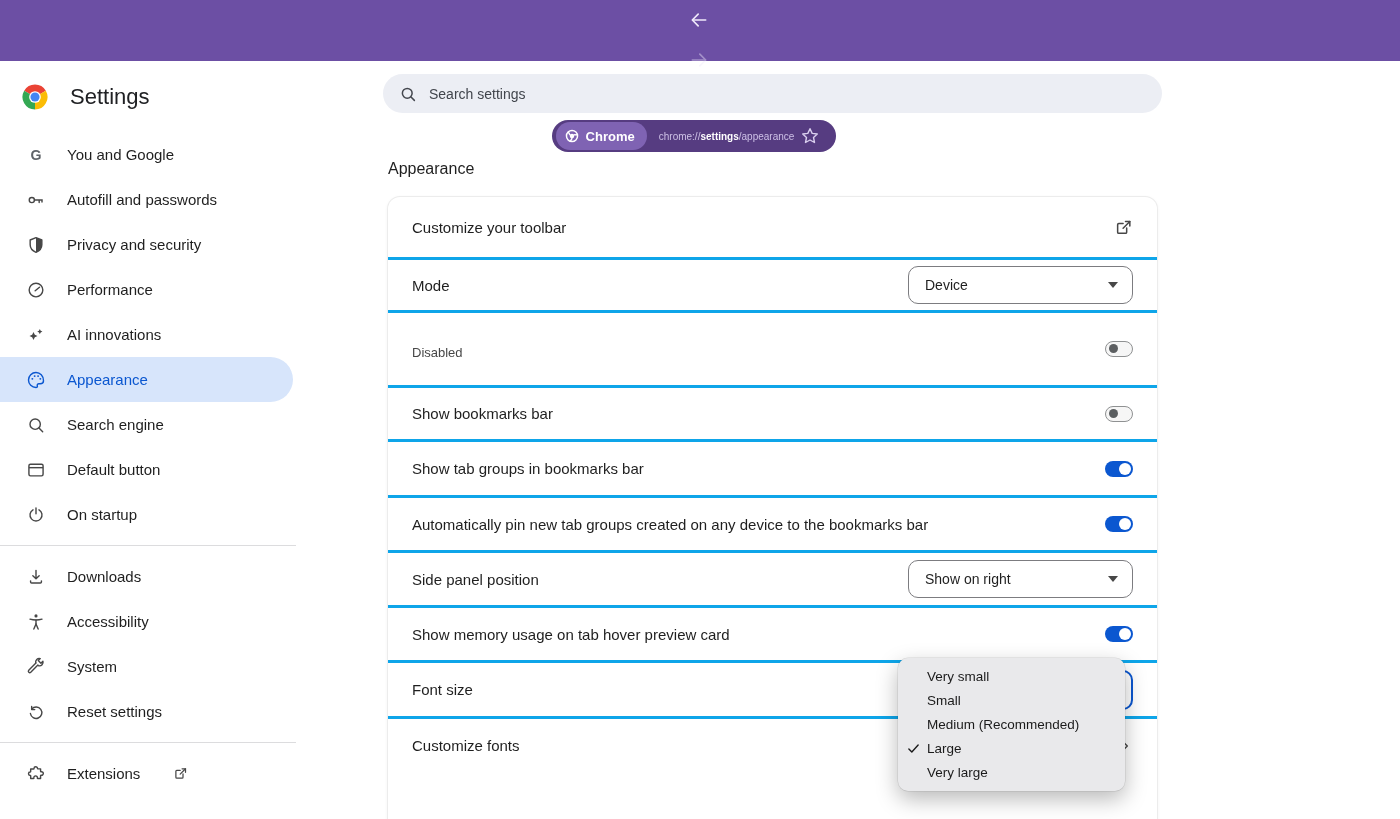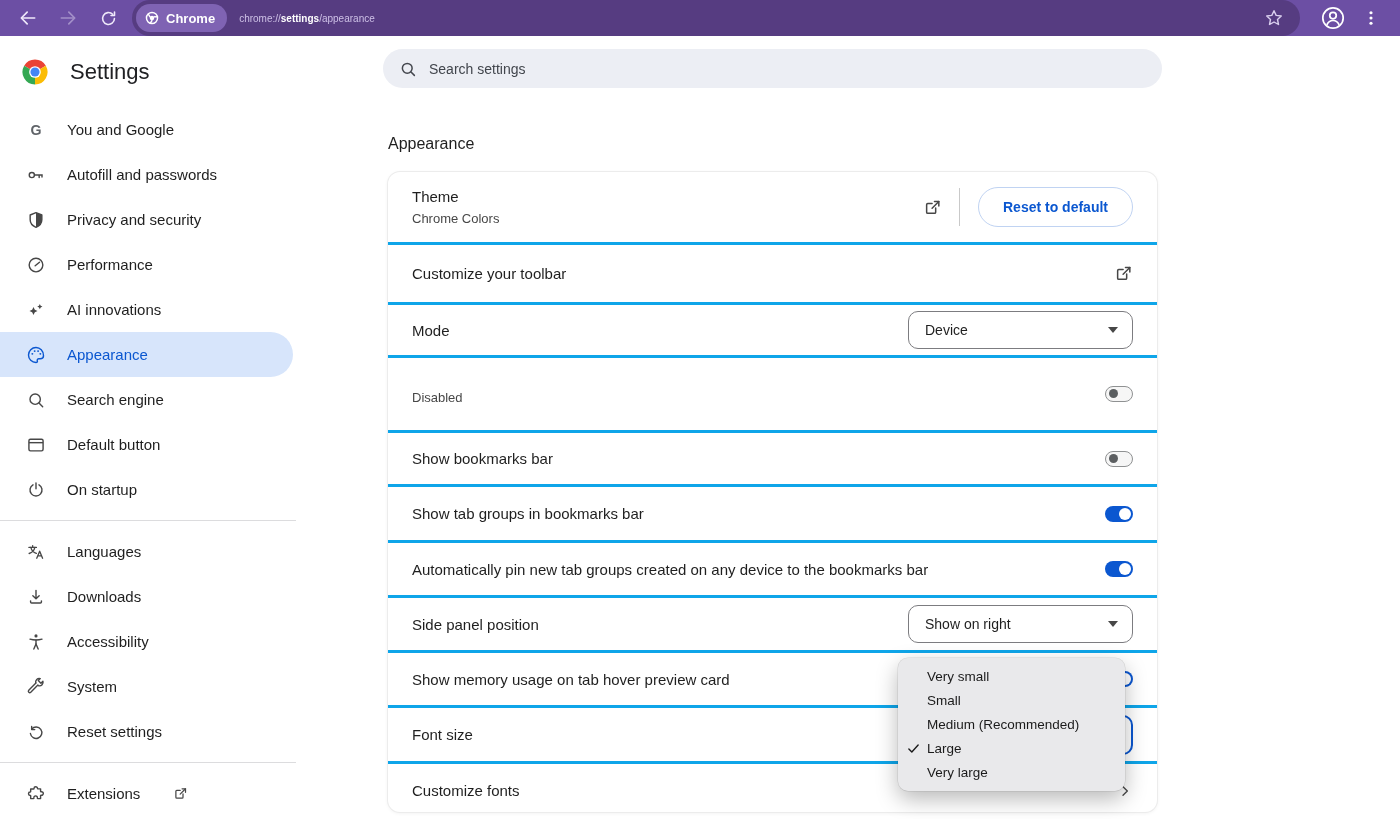--- a/index.html
+++ b/index.html
@@ -1,20 +1,20 @@
 <!DOCTYPE html>
 <html><head>
 <meta charset="utf-8">
 <style>
   * { margin:0; padding:0; box-sizing:border-box; }
   html,body { width:1400px; height:819px; overflow:hidden; background:#fff;
               font-family:"Liberation Sans", sans-serif; position:relative; }
 
   
-  .topbar { height:36px; background:#6c4fa4; display:flex; align-items:center; padding:0 10px 0 8px; }
+  .topbar { height:61px; background:#6c4fa4; display:flex; align-items:center; padding:0 10px 0 8px;flex-direction:column; }
   .nav-btn { width:40px; height:40px; border-radius:50%; display:grid; place-items:center; flex:none; cursor:pointer; }
   .omnibox { flex:1; height:36px; margin:0 14px 0 4px; background:#563c81; border-radius:18px;
              display:flex; align-items:center; padding:0 10px 0 4px; min-width:0; cursor:text; }
   .chip { height:28px; background:#7f63b3; border-radius:14px; display:flex; align-items:center;
           gap:6px; padding:0 12px 0 8px; color:#fff; font-size:13px; font-weight:bold; flex:none; }
   .url { color:#cdc0e6; font-size:10px; margin-left:12px; white-space:nowrap; overflow:hidden; flex:1; }
   .url b { color:#fff; font-weight:bold; }
   .star-btn { flex:none; display:grid; place-items:center; width:32px; height:32px; cursor:pointer; }
   .profile-btn, .menu-btn { flex:none; display:grid; place-items:center; width:38px; height:38px; cursor:pointer; }
 
@@ -247,30 +247,20 @@
               <path d="M8.4 5.8a7.2 7.2 0 1 0 7.2 0"></path>
             </svg>
           </span>
         <span>On startup</span>
       </div>
 
       <div class="side-divider"></div>
 
       <div class="nav-item">
         <span class="ic">
-            <svg width="20" height="20" viewBox="0 0 24 24" fill="none" stroke="#474747" stroke-width="1.6" stroke-linecap="round" stroke-linejoin="round">
-              <path d="M3.5 6.5h9M8 4.4v2.1"></path>
-              <path d="M10.6 6.5c-.7 3.5-3.4 6.2-6.8 7.3M5.8 6.5c.8 3.3 3.2 6 6.6 7.2"></path>
-              <path d="M12.9 19.5 16.4 11l3.5 8.5M14 16.7h4.8"></path>
-            </svg>
-          </span>
-        <span>Languages</span>
-      </div>
-      <div class="nav-item">
-        <span class="ic">
             <svg width="20" height="20" viewBox="0 0 24 24" fill="none" stroke="#474747" stroke-width="1.7" stroke-linecap="round" stroke-linejoin="round">
               <path d="M12 4v9.6M8.2 10.4l3.8 3.8 3.8-3.8"></path>
               <path d="M5.5 16.6v1.4a1.2 1.2 0 0 0 1.2 1.2h10.6a1.2 1.2 0 0 0 1.2-1.2v-1.4"></path>
             </svg>
           </span>
         <span>Downloads</span>
       </div>
       <div class="nav-item">
         <span class="ic">
             <svg width="20" height="20" viewBox="0 0 24 24" fill="none" stroke="#474747" stroke-width="1.7" stroke-linecap="round" stroke-linejoin="round">
@@ -329,35 +319,20 @@
             <path d="M16 16l4.5 4.5"></path>
           </svg>
       </span>
       <input type="text" placeholder="Search settings" style="">
     </div>
 
     <h1 class="page-title">Appearance</h1>
 
     <section class="card">
 
-      <div class="row h70">
-        <div class="grow">
-          <div class="lab">Theme</div>
-          <div class="sub">Chrome Colors</div>
-        </div>
-        <span class="ic" style="width:19px;height:19px;">
-          <svg width="19" height="19" viewBox="0 0 24 24" fill="none" stroke="#474747" stroke-width="1.9" stroke-linecap="round" stroke-linejoin="round">
-              <path d="M16 12.5V18a1.4 1.4 0 0 1-1.4 1.4H6A1.4 1.4 0 0 1 4.6 18V8.4A1.4 1.4 0 0 1 6 7h5.5"></path>
-              <path d="M14.5 4.5H20V10"></path>
-              <path d="M20 4.5l-8.5 8.5"></path>
-            </svg>
-        </span>
-        <span class="vsep"></span>
-        <button class="reset-btn">Reset to default</button>
-      </div>
 
       <div class="row h60">
         <div class="grow lab">Customize your toolbar</div>
         <span class="ic" style="width:19px;height:19px;">
           <svg width="19" height="19" viewBox="0 0 24 24" fill="none" stroke="#474747" stroke-width="1.9" stroke-linecap="round" stroke-linejoin="round">
               <path d="M16 12.5V18a1.4 1.4 0 0 1-1.4 1.4H6A1.4 1.4 0 0 1 4.6 18V8.4A1.4 1.4 0 0 1 6 7h5.5"></path>
               <path d="M14.5 4.5H20V10"></path>
               <path d="M20 4.5l-8.5 8.5"></path>
             </svg>
         </span>

